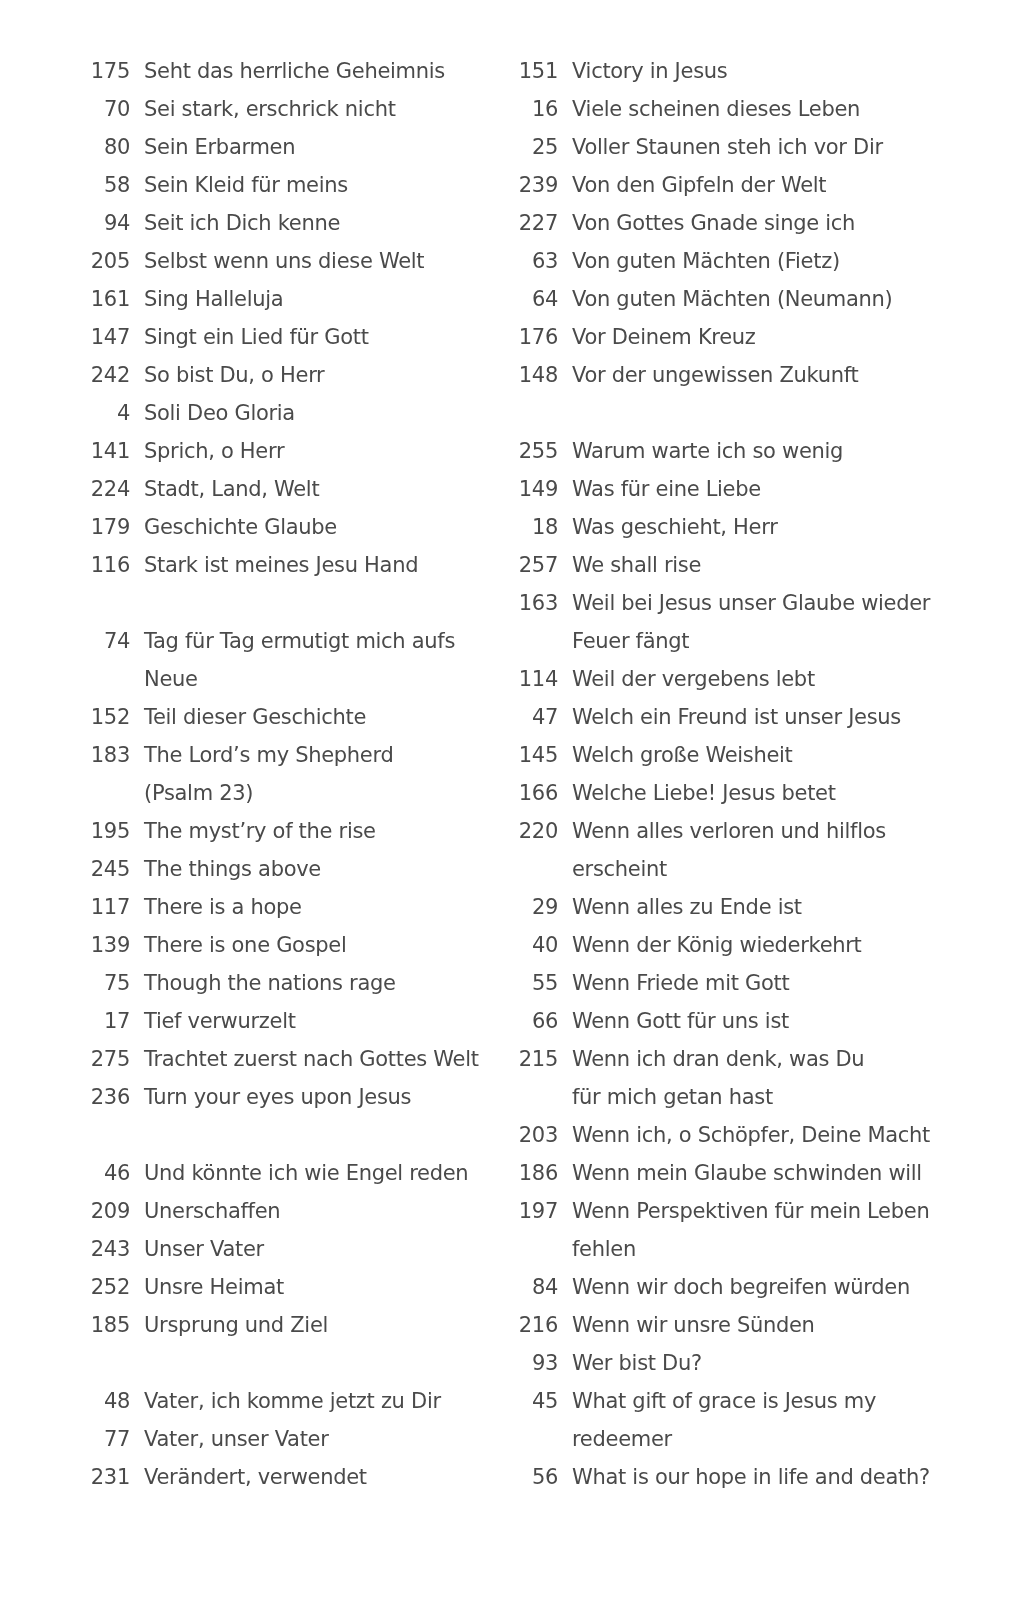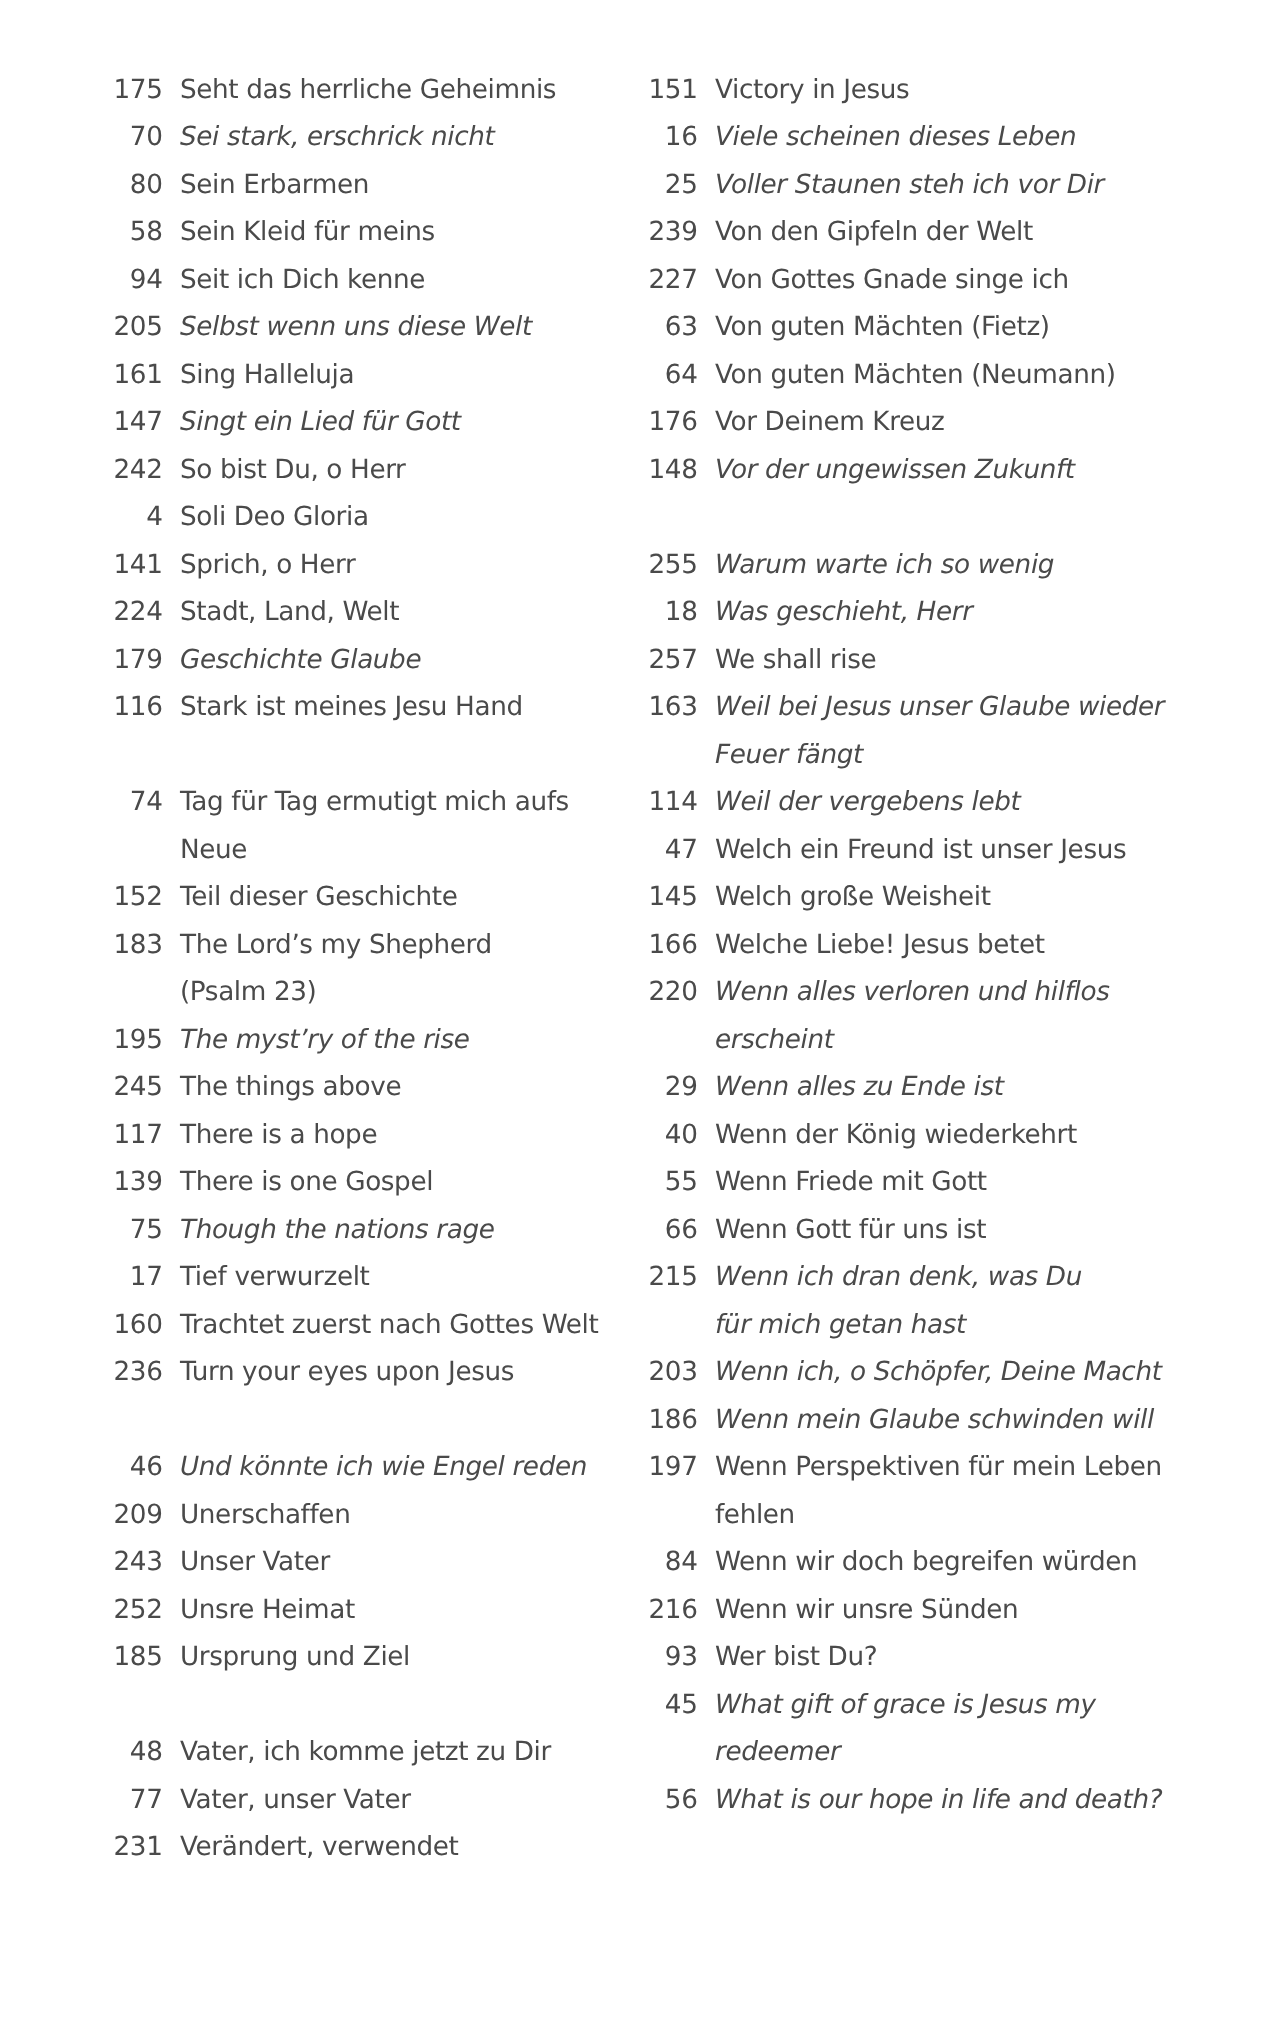--- a/index.html
+++ b/index.html
@@ -11,21 +11,21 @@
     .page { position: absolute; top: 52px; left: 0; width: 1023px; }
     .col { position: absolute; top: 0; width: 470px; }
     .col.left { left: 80px; }
     .col.right { left: 508px; }
     .line {
       height: 38px; line-height: 38px; font-size: 21px;
       display: flex; white-space: nowrap; letter-spacing: -0.3px;
     }
     .num { width: 50px; text-align: right; flex: none; }
     .title { margin-left: 14px; }
-    .it .title, .cont.it .title { font-style: italic; }
+    .it .title, .cont.it .title { }
     .gap { height: 38px; }
     .entry { display: block; }
   </style>
 </head>
 <body>
 
 <div class="page">
   <div class="col left" id="col-left">
       <div class="entry">
         <div class="line">
@@ -169,21 +169,21 @@
         </div>
       </div>
       <div class="entry">
         <div class="line">
           <span class="num">17</span>
           <span class="title">Tief verwurzelt</span>
         </div>
       </div>
       <div class="entry">
         <div class="line">
-          <span class="num">160</span>
+          <span class="num">275</span>
           <span class="title">Trachtet zuerst nach Gottes Welt</span>
         </div>
       </div>
       <div class="entry">
         <div class="line">
           <span class="num">236</span>
           <span class="title">Turn your eyes upon Jesus</span>
         </div>
       </div>
       <div class="gap"></div>
@@ -290,20 +290,26 @@
         <div class="line it">
           <span class="num">148</span>
           <span class="title">Vor der ungewissen Zukunft</span>
         </div>
       </div>
       <div class="gap"></div>
       <div class="entry">
         <div class="line it">
           <span class="num">255</span>
           <span class="title">Warum warte ich so wenig</span>
+        </div>
+      </div>
+      <div class="entry">
+        <div class="line">
+          <span class="num">149</span>
+          <span class="title">Was für eine Liebe</span>
         </div>
       </div>
       <div class="entry">
         <div class="line it">
           <span class="num">18</span>
           <span class="title">Was geschieht, Herr</span>
         </div>
       </div>
       <div class="entry">
         <div class="line">

